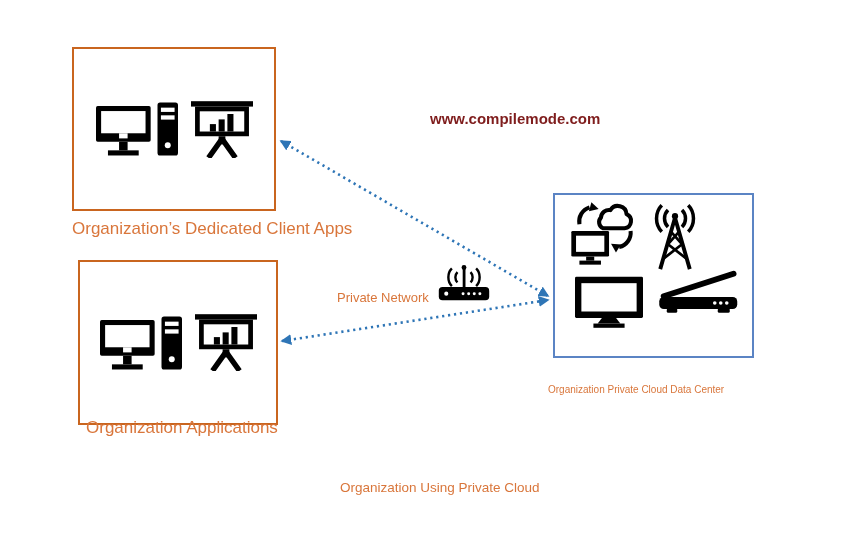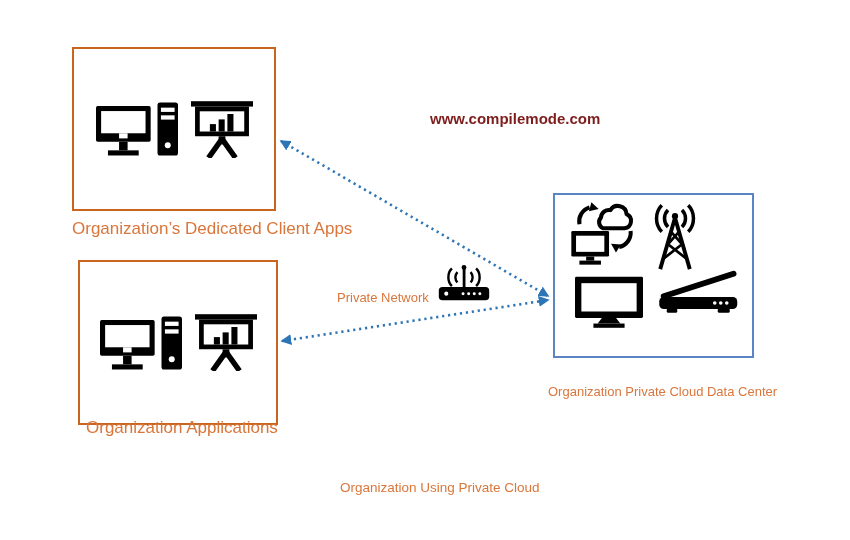--- a/index.html
+++ b/index.html
@@ -4,21 +4,21 @@
 <style>
   html,body{margin:0;padding:0;background:#ffffff;}
   body{width:850px;height:540px;position:relative;overflow:hidden;
        font-family:"Liberation Sans", sans-serif;}
   .box{position:absolute;background:#ffffff;box-sizing:border-box;}
   .box.orange{border:2px solid #C9651F;}
   .box.blue{border:2px solid #5B84C4;}
   .iconrow{display:flex;align-items:center;justify-content:center;gap:13px;height:100%;}
   .lbl{position:absolute;color:#D9763B;white-space:nowrap;}
   .lbl.small{font-size:17px;}
-  .lbl.mid{font-size:13px;}
+  .lbl.mid{font-size:10px;}
   .watermark{position:absolute;left:430px;top:110px;color:#7f1d1d;
              font-size:15px;font-weight:bold;white-space:nowrap;}
   .caption{position:absolute;left:340px;top:464px;color:#D9763B;
            font-size:13.5px;white-space:nowrap;margin-top:16px;}
   .netlbl{position:absolute;left:330px;top:290px;color:#D9763B;
           font-size:13px;white-space:nowrap;margin-left:7px;}
   .absicon{position:absolute;line-height:0;}
   svg{display:block;}
   #arrow-layer{position:absolute;left:0;top:0;pointer-events:none;}
 </style>

